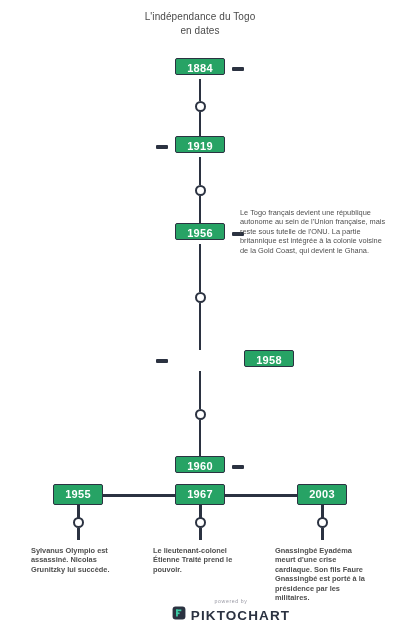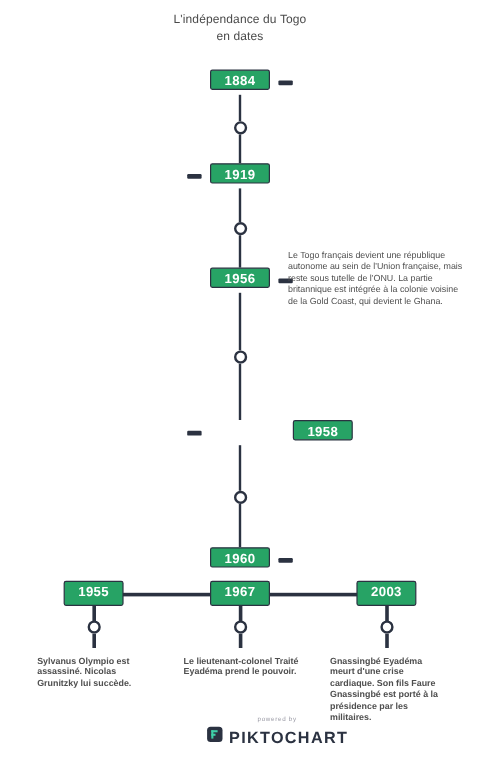--- a/index.html
+++ b/index.html
@@ -244,21 +244,21 @@
     <div class="branch-circle"></div>
     <div class="branch-stem2"></div>
     <div class="branch-desc">Sylvanus Olympio est assassiné. Nicolas Grunitzky lui succède.</div>
   </div>
 
   <div class="branch" style="left:145px;">
     <div class="branch-box">1967</div>
     <div class="branch-stem"></div>
     <div class="branch-circle"></div>
     <div class="branch-stem2"></div>
-    <div class="branch-desc">Le lieutenant-colonel Traité Eyadéma prend le pouvoir.</div>
+    <div class="branch-desc">Le lieutenant-colonel Étienne Traité prend le pouvoir.</div>
   </div>
 
   <div class="branch" style="left:267px;">
     <div class="branch-box">2003</div>
     <div class="branch-stem"></div>
     <div class="branch-circle"></div>
     <div class="branch-stem2"></div>
     <div class="branch-desc">Gnassingbé Eyadéma meurt d'une crise cardiaque. Son fils Faure Gnassingbé est porté à la présidence par les militaires.</div>
   </div>
 </div>

